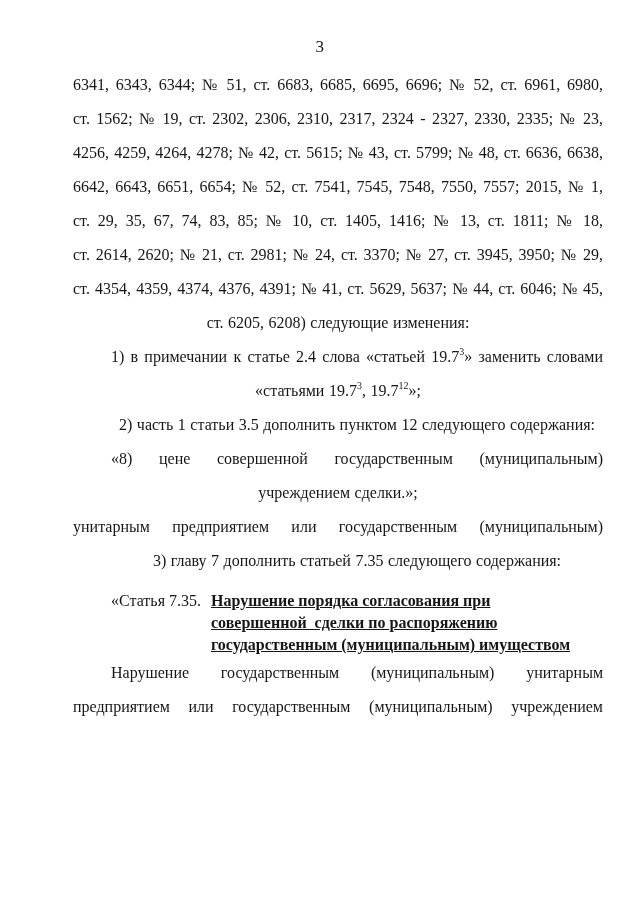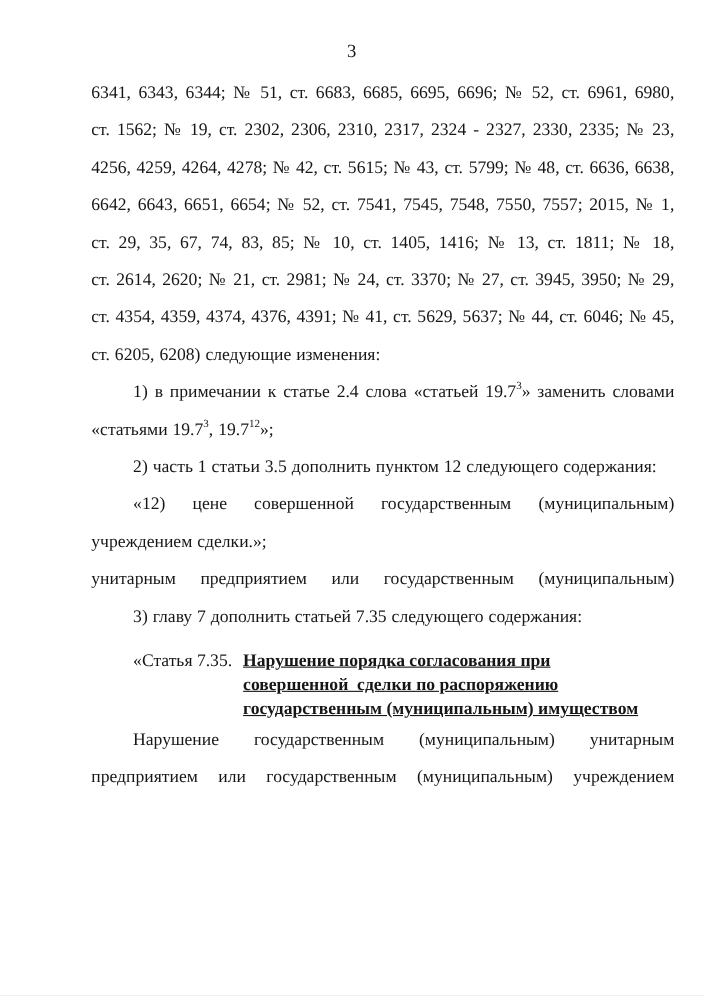--- a/index.html
+++ b/index.html
@@ -22,29 +22,29 @@
     top: 37px;
     left: 0;
     right: 0;
     text-align: center;
     font-size: 17px;
     letter-spacing: 0.5px;
   }
   .content {
     position: absolute;
     top: 68px;
-    left: 83px;
+    left: 73px;
     width: 530px;
   }
   .para {
     margin: 0;
   }
   .line {
     line-height: 34px;
-    text-align: left;
+    text-align: center;
     word-spacing: 0.5px;
   }
   .line.stretch {
     text-align: justify;
     text-align-last: justify;
   }
   .line.first {
     text-indent: 38px;
   }
   sup {
@@ -92,21 +92,21 @@
         <div class="line">ст. 6205, 6208) следующие изменения:</div>
       </div>
       <div class="para">
         <div class="line stretch first">1) в примечании к статье 2.4 слова «статьей 19.7<sup>3</sup>» заменить словами</div>
         <div class="line">«статьями 19.7<sup>3</sup>, 19.7<sup>12</sup>»;</div>
       </div>
       <div class="para">
         <div class="line first">2) часть 1 статьи 3.5 дополнить пунктом 12 следующего содержания:</div>
       </div>
       <div class="para">
-        <div class="line stretch first">«12) цене совершенной государственным (муниципальным)</div>
+        <div class="line stretch first">«8) цене совершенной государственным (муниципальным)</div>
         <div class="line">учреждением сделки.»;</div>
         <div class="line stretch">унитарным предприятием или государственным (муниципальным)</div>
       </div>
       <div class="para">
         <div class="line first">3) главу 7 дополнить статьей 7.35 следующего содержания:</div>
       </div>
       <div class="article-heading">
         <span class="article-label">«Статья 7.35.</span>
         <div class="article-title">
           <div class="title-line">Нарушение порядка согласования при</div>

